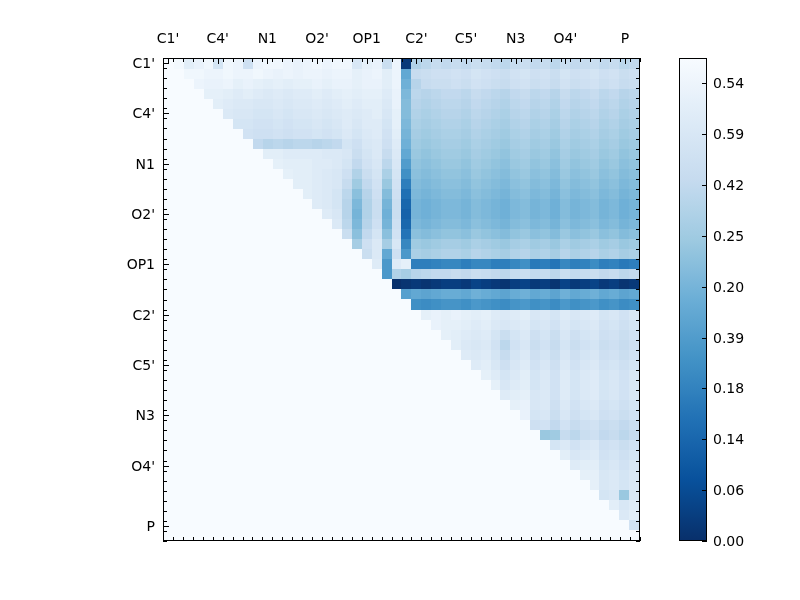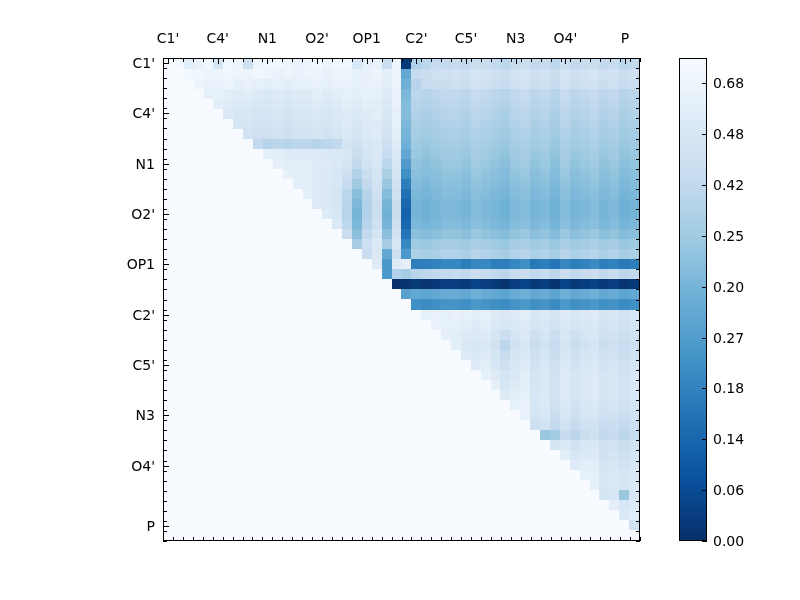--- a/index.html
+++ b/index.html
@@ -2608,26 +2608,26 @@
   <div id="cbarlabels">
       <div style="position: absolute; left: 702px; top: 541px; width: 5px; height: 1px; background: rgb(0, 0, 0);"></div>
       <div class="cb-label" style="top: 541px;">0.00</div>
       <div style="position: absolute; left: 702px; top: 490.158px; width: 5px; height: 1px; background: rgb(0, 0, 0);"></div>
       <div class="cb-label" style="top: 490.158px;">0.06</div>
       <div style="position: absolute; left: 702px; top: 439.316px; width: 5px; height: 1px; background: rgb(0, 0, 0);"></div>
       <div class="cb-label" style="top: 439.316px;">0.14</div>
       <div style="position: absolute; left: 702px; top: 388.474px; width: 5px; height: 1px; background: rgb(0, 0, 0);"></div>
       <div class="cb-label" style="top: 388.474px;">0.18</div>
       <div style="position: absolute; left: 702px; top: 337.632px; width: 5px; height: 1px; background: rgb(0, 0, 0);"></div>
-      <div class="cb-label" style="top: 337.632px;">0.27</div>
+      <div class="cb-label" style="top: 337.632px;">0.39</div>
       <div style="position: absolute; left: 702px; top: 286.789px; width: 5px; height: 1px; background: rgb(0, 0, 0);"></div>
       <div class="cb-label" style="top: 286.789px;">0.20</div>
       <div style="position: absolute; left: 702px; top: 235.947px; width: 5px; height: 1px; background: rgb(0, 0, 0);"></div>
       <div class="cb-label" style="top: 235.947px;">0.25</div>
       <div style="position: absolute; left: 702px; top: 185.105px; width: 5px; height: 1px; background: rgb(0, 0, 0);"></div>
       <div class="cb-label" style="top: 185.105px;">0.42</div>
       <div style="position: absolute; left: 702px; top: 134.263px; width: 5px; height: 1px; background: rgb(0, 0, 0);"></div>
-      <div class="cb-label" style="top: 134.263px;">0.48</div>
+      <div class="cb-label" style="top: 134.263px;">0.59</div>
       <div style="position: absolute; left: 702px; top: 83.4211px; width: 5px; height: 1px; background: rgb(0, 0, 0);"></div>
-      <div class="cb-label" style="top: 83.4211px;">0.68</div>
+      <div class="cb-label" style="top: 83.4211px;">0.54</div>
     </div>
 
 </div>
 
 </body></html>

